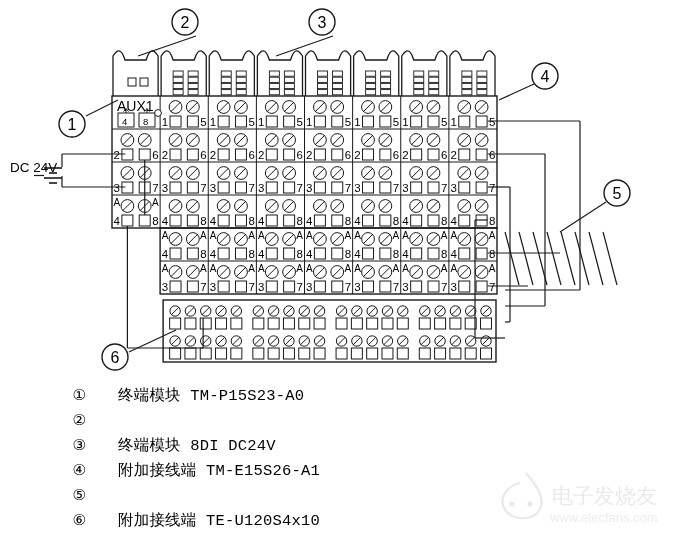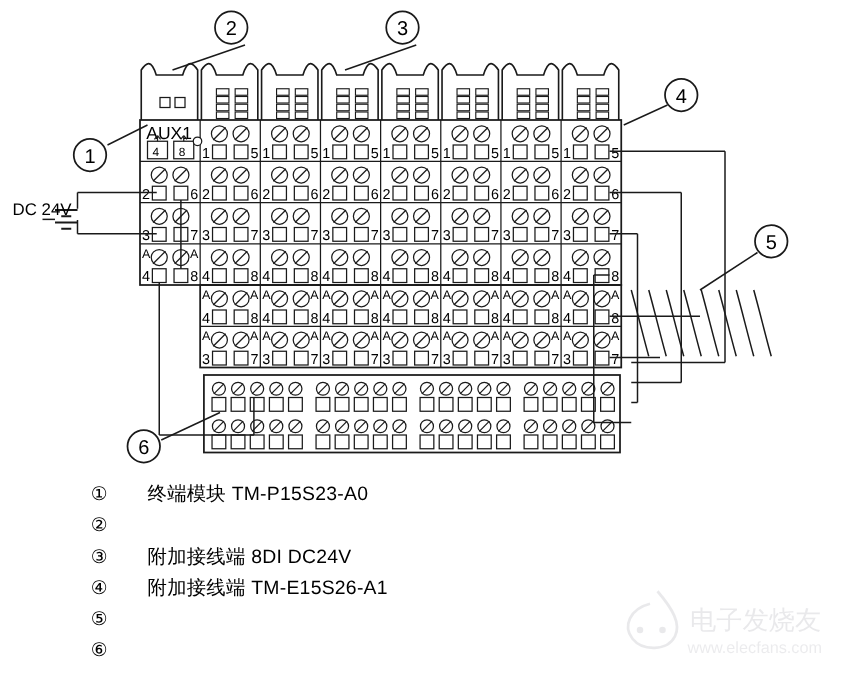--- a/index.html
+++ b/index.html
@@ -28,21 +28,21 @@
     padding-right:0px;
     font-size:15px;
     font-family:"DejaVu Sans", sans-serif;
     line-height:1;
   }
   .legend-txt{
     padding-left:32px;
     font-size:15.5px;
     letter-spacing:0.2px;
     white-space:nowrap;
-    font-family:Liberation Sans, sans-serif;
+    font-family:Liberation Mono, monospace;
   }
   .wm{
     position:absolute;
     right:18px;bottom:8px;
     width:168px;height:86px;
     opacity:0.16;
     pointer-events:none;
   }
 </style>
 </head>
@@ -1006,31 +1006,32 @@
 <div class="legend">
     <div class="legend-row">
       <div class="legend-num">①</div>
       <div class="legend-txt">终端模块 TM-P15S23-A0</div>
     </div>
     <div class="legend-row">
       <div class="legend-num">②</div>
     </div>
     <div class="legend-row">
       <div class="legend-num">③</div>
-      <div class="legend-txt">附加接线端 8DI DC24V</div>
+      <div class="legend-txt">终端模块 8DI DC24V</div>
     </div>
     <div class="legend-row">
       <div class="legend-num">④</div>
       <div class="legend-txt">附加接线端 TM-E15S26-A1</div>
     </div>
     <div class="legend-row">
       <div class="legend-num">⑤</div>
     </div>
     <div class="legend-row">
       <div class="legend-num">⑥</div>
+      <div class="legend-txt">附加接线端 TE-U120S4x10</div>
     </div>
   </div>
 
 <svg class="wm" viewBox="0 0 168 86">
   <g fill="none" stroke="#7a7a88" stroke-width="2.2">
     <path d="M30 34 C14 38 8 52 16 62 C24 72 44 72 50 60 C55 50 48 38 36 24"></path>
     <circle cx="22" cy="55" r="2.6" fill="#7a7a88" stroke="none"></circle>
     <circle cx="40" cy="55" r="2.6" fill="#7a7a88" stroke="none"></circle>
   </g>
   <text x="62" y="54" font-family="'DejaVu Sans',sans-serif" font-size="21" fill="#7a7a88">电子发烧友</text>

